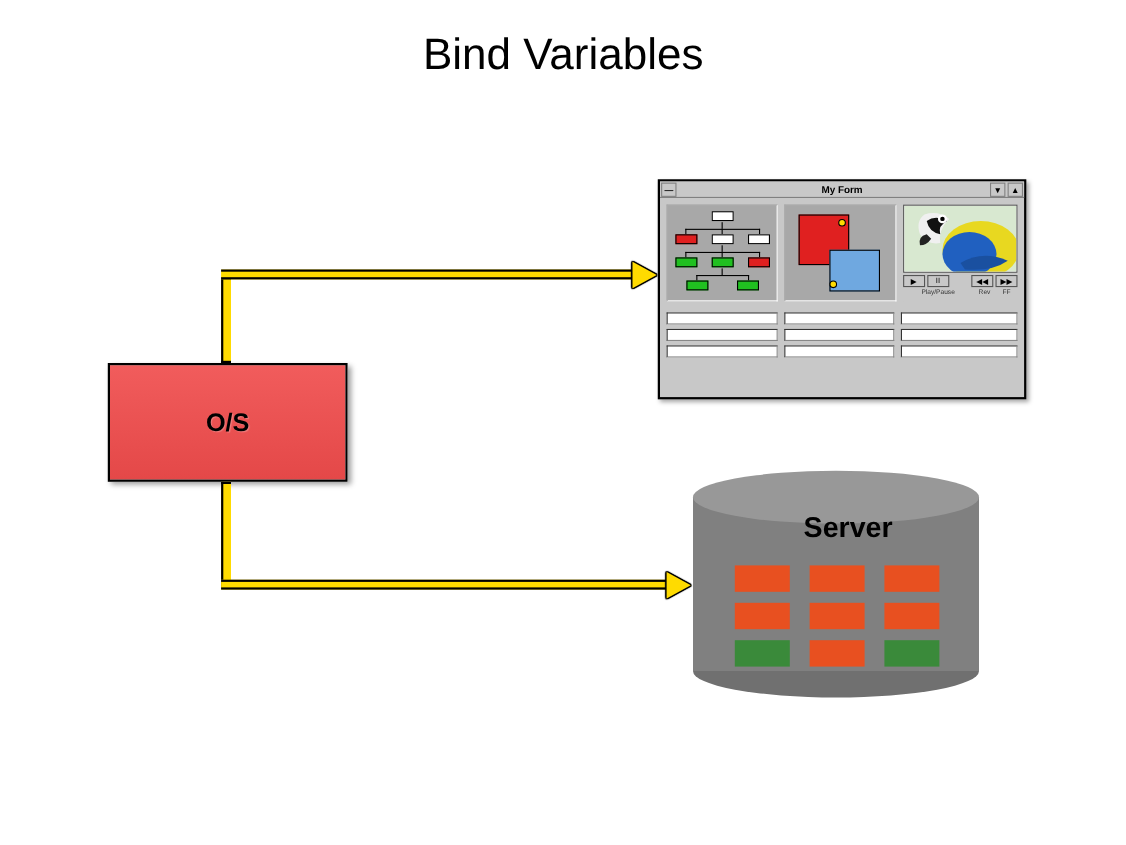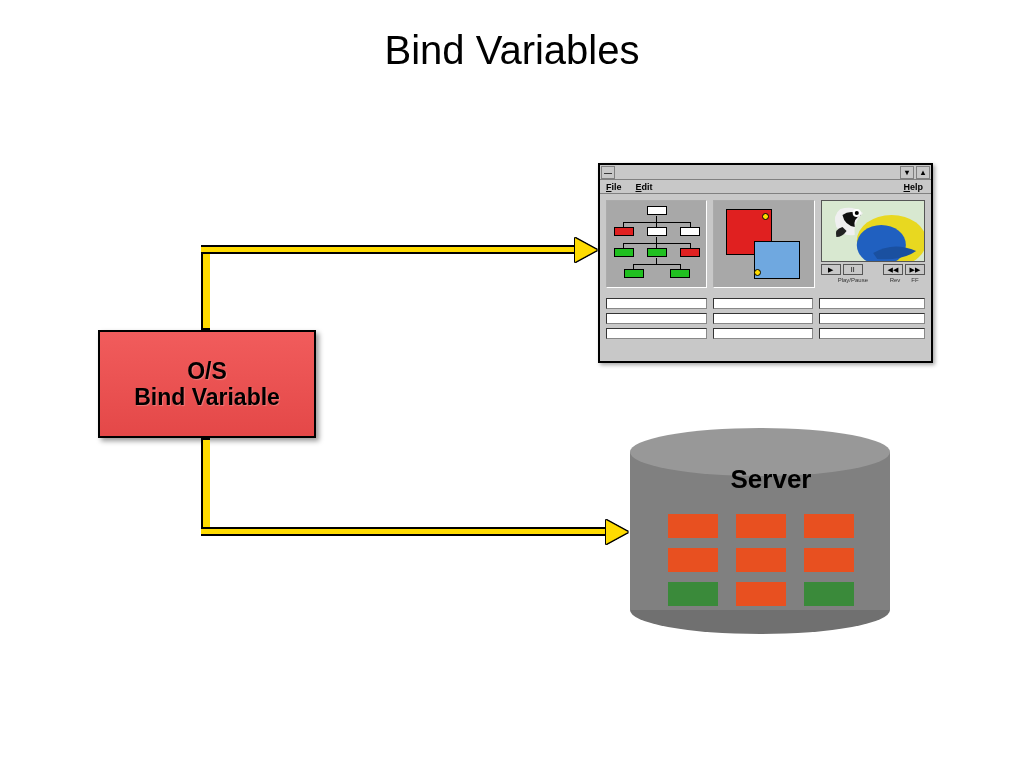--- a/index.html
+++ b/index.html
@@ -213,45 +213,40 @@
   .blk.g { background: #3a8a3a; }
 
 </style>
 </head>
 <body>
 
 <div class="slide-title">Bind Variables</div>
 
 <div class="os-box">
   <div>O/S</div>
-  <div>Bind Variable</div>
 </div>
 
 <div class="connector no-right" style="left:201px; top:252px; width:9px; height:78px;"></div>
 
 <div class="connector no-right" style="left:201px; top:438px; width:9px; height:96px;"></div>
 
 <div class="connector no-left no-right" style="left:201px; top:245px; width:377px; height:9px;"></div>
 <div class="arrowhead" style="left:575px; top:238px;"></div>
 
 <div class="connector no-left no-right" style="left:201px; top:527px; width:408px; height:9px;"></div>
 <div class="arrowhead" style="left:606px; top:520px;"></div>
 
 <div class="form-window">
   <div class="titlebar">
     <div class="sysbtn">—</div>
+    <div class="title-text">My Form</div>
     <div style="margin-left:auto; display:flex;">
       <div class="sysbtn">▾</div>
       <div class="sysbtn">▴</div>
     </div>
-  </div>
-  <div class="menubar">
-    <span>File</span>
-    <span>Edit</span>
-    <span class="menu-right">Help</span>
   </div>
 
   <div class="form-body">
 
     <div class="panel">
       <div class="orgbox" style="left:40px; top:5px;"></div>
       <div class="orgline" style="left:49px; top:15px; width:1px; height:6px;"></div>
       <div class="orgline" style="left:16px; top:21px; width:68px; height:1px;"></div>
       <div class="orgline" style="left:16px; top:21px; width:1px; height:5px;"></div>
       <div class="orgline" style="left:49px; top:21px; width:1px; height:5px;"></div>

